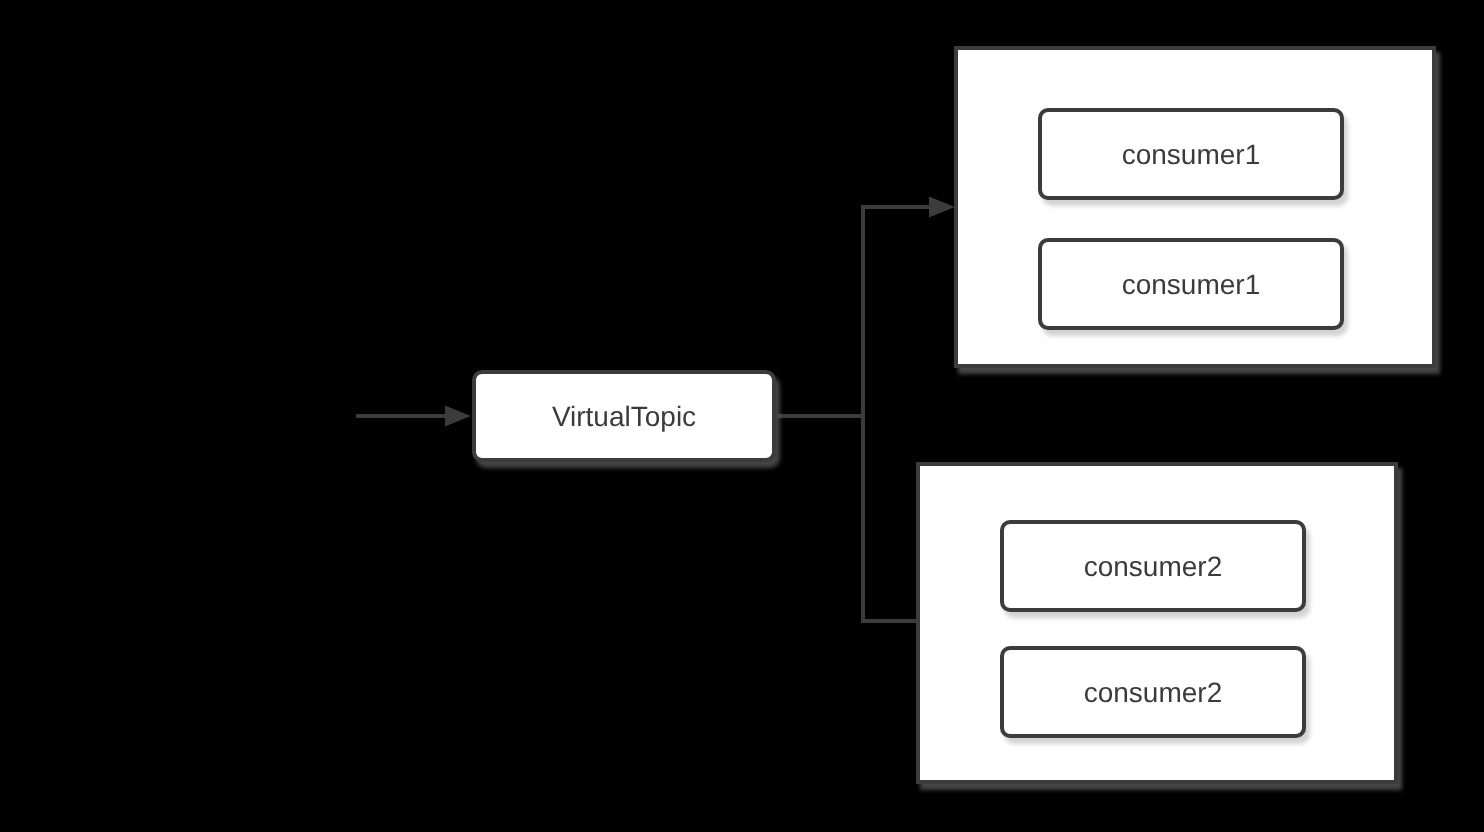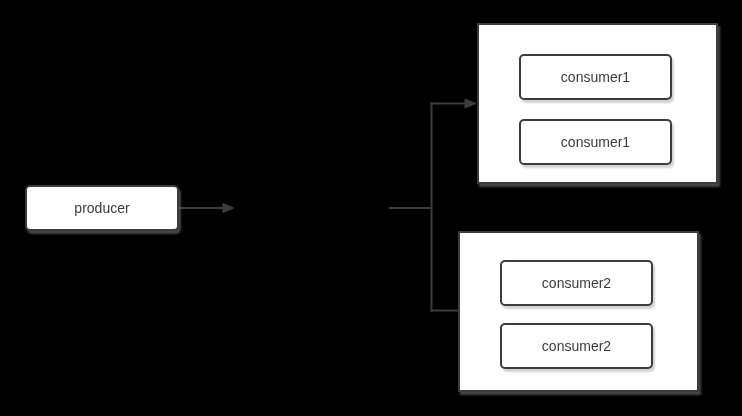--- a/index.html
+++ b/index.html
@@ -80,24 +80,24 @@
 
     <path d="M390,208 L431.5,208 M431.5,103.5 L431.5,310.5"></path>
 
     <path d="M431.5,103.5 L466,103.5"></path>
     <polygon points="476,103.5 465,99 465,108"></polygon>
 
     <path d="M431.5,310.5 L466,310.5"></path>
     <polygon points="476,310.5 465,306 465,315"></polygon>
   </svg>
 
-  <div class="node" id="producer">
-    <span class="node-label">producer</span>
+
+  <div class="node" id="virtualtopic">
+    <span class="node-label">VirtualTopic</span>
   </div>
-
 
   <div class="group" id="group1">
     <div class="node" id="consumer1a">
       <span class="node-label">consumer1</span>
     </div>
     <div class="node" id="consumer1b">
       <span class="node-label">consumer1</span>
     </div>
   </div>
 

